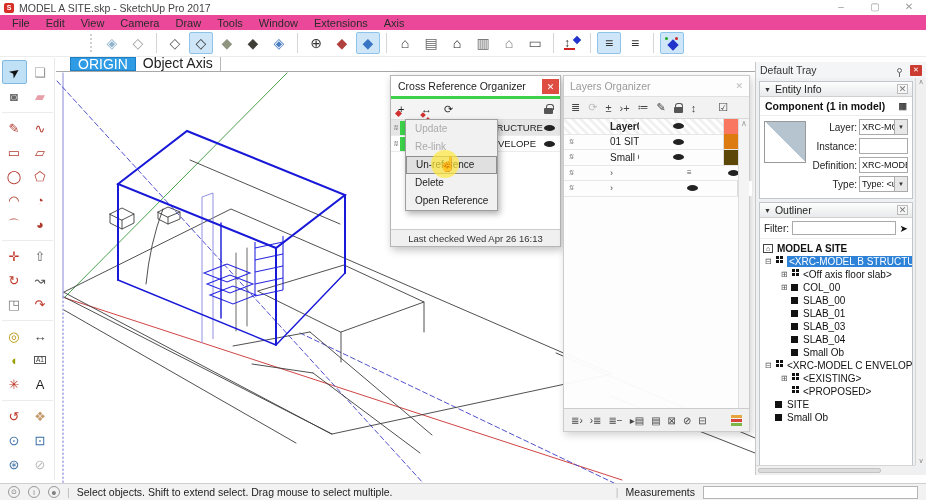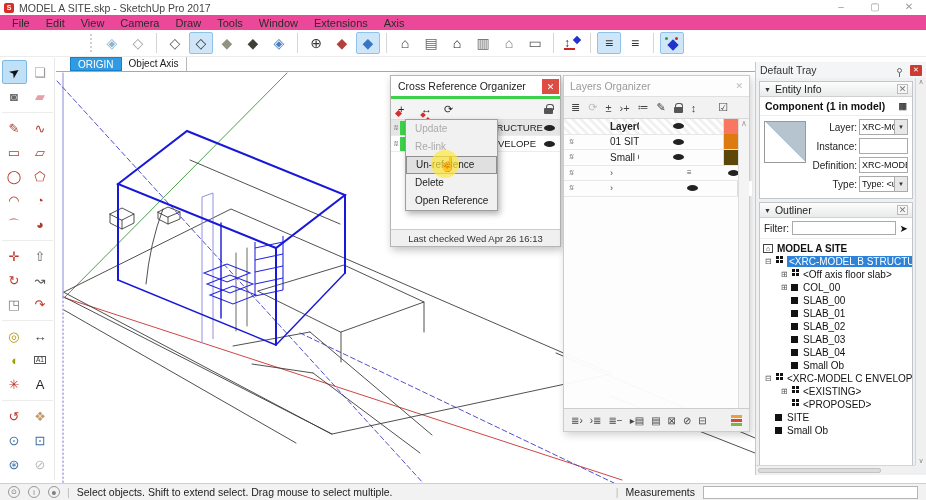--- a/index.html
+++ b/index.html
@@ -19,21 +19,21 @@
   .tbicon.sel { background:#cfe6f8; border-color:#8fc3ea; }
   .tbsep { width:1px; height:20px; background:#d5d5d5; margin:0 5px; }
   .ic-updown::before { content:''; position:absolute; right:3px; top:4px; width:6px; height:6px; background:#2233cc; transform:rotate(45deg); }
   .ic-updown::after { content:''; position:absolute; left:3px; bottom:3px; width:11px; height:2px; background:#cc2222; }
   .ic-updown { font-size:12px; justify-content:flex-start; padding-left:3px; }
   .ic-xdmd::before { content:''; position:absolute; left:8px; bottom:4px; width:8px; height:8px; background:#2233cc; transform:rotate(45deg); }
   .ic-xdmd::after { content:''; position:absolute; right:5px; top:4px; width:3px; height:3px; border-radius:50%; background:#cc2222; box-shadow:-10px 0 0 #22aa22; }
 
   
   .tabrow { position:absolute; left:56px; top:57px; width:699px; height:14px; background:#fff; display:flex; align-items:flex-end; padding-left:14px; }
-  .tab { font-size:10px; color:#222; padding:0 7px; height:14px; line-height:13px; border-right:1px solid #b9b9b9; }
+  .tab { font-size:14px; color:#222; padding:0 7px; height:14px; line-height:13px; border-right:1px solid #b9b9b9; }
   .tab.active { background:#2f9be4; color:#fff; border:1px solid #1b7fc4; }
 
   
   .leftbar { position:absolute; left:0; top:58px; width:55px; height:422px; background:#fff; border-right:1px solid #e8e8e8; display:flex; flex-direction:column; align-items:center; padding-top:2px; }
   .toolrow { display:flex; gap:1px; }
   .toolrow.gap { margin-top:4px; border-top:1px solid #ececec; padding-top:3px; }
   .tool { width:25px; height:24px; display:flex; align-items:center; justify-content:center; border:1px solid transparent; border-radius:2px; }
   .tool i { font-style:normal; font-size:13px; line-height:1; }
   .tool.sel { background:#bfe0f5; border-color:#7fb8e0; }
   .tool.rot i { transform:rotate(-35deg); }
@@ -581,25 +581,20 @@
           <span class="tlabel">SLAB_00</span>
         </div>
         <div class="trow" style="padding-left: 18px;">
           <span class="explate"></span>
           <span class="grp"></span>
           <span class="tlabel">SLAB_01</span>
         </div>
         <div class="trow" style="padding-left: 18px;">
           <span class="explate"></span>
           <span class="grp"></span>
-          <span class="tlabel">SLAB_02</span>
-        </div>
-        <div class="trow" style="padding-left: 18px;">
-          <span class="explate"></span>
-          <span class="grp"></span>
           <span class="tlabel">SLAB_03</span>
         </div>
         <div class="trow" style="padding-left: 18px;">
           <span class="explate"></span>
           <span class="grp"></span>
           <span class="tlabel">SLAB_04</span>
         </div>
         <div class="trow" style="padding-left: 18px;">
           <span class="explate"></span>
           <span class="grp"></span>

